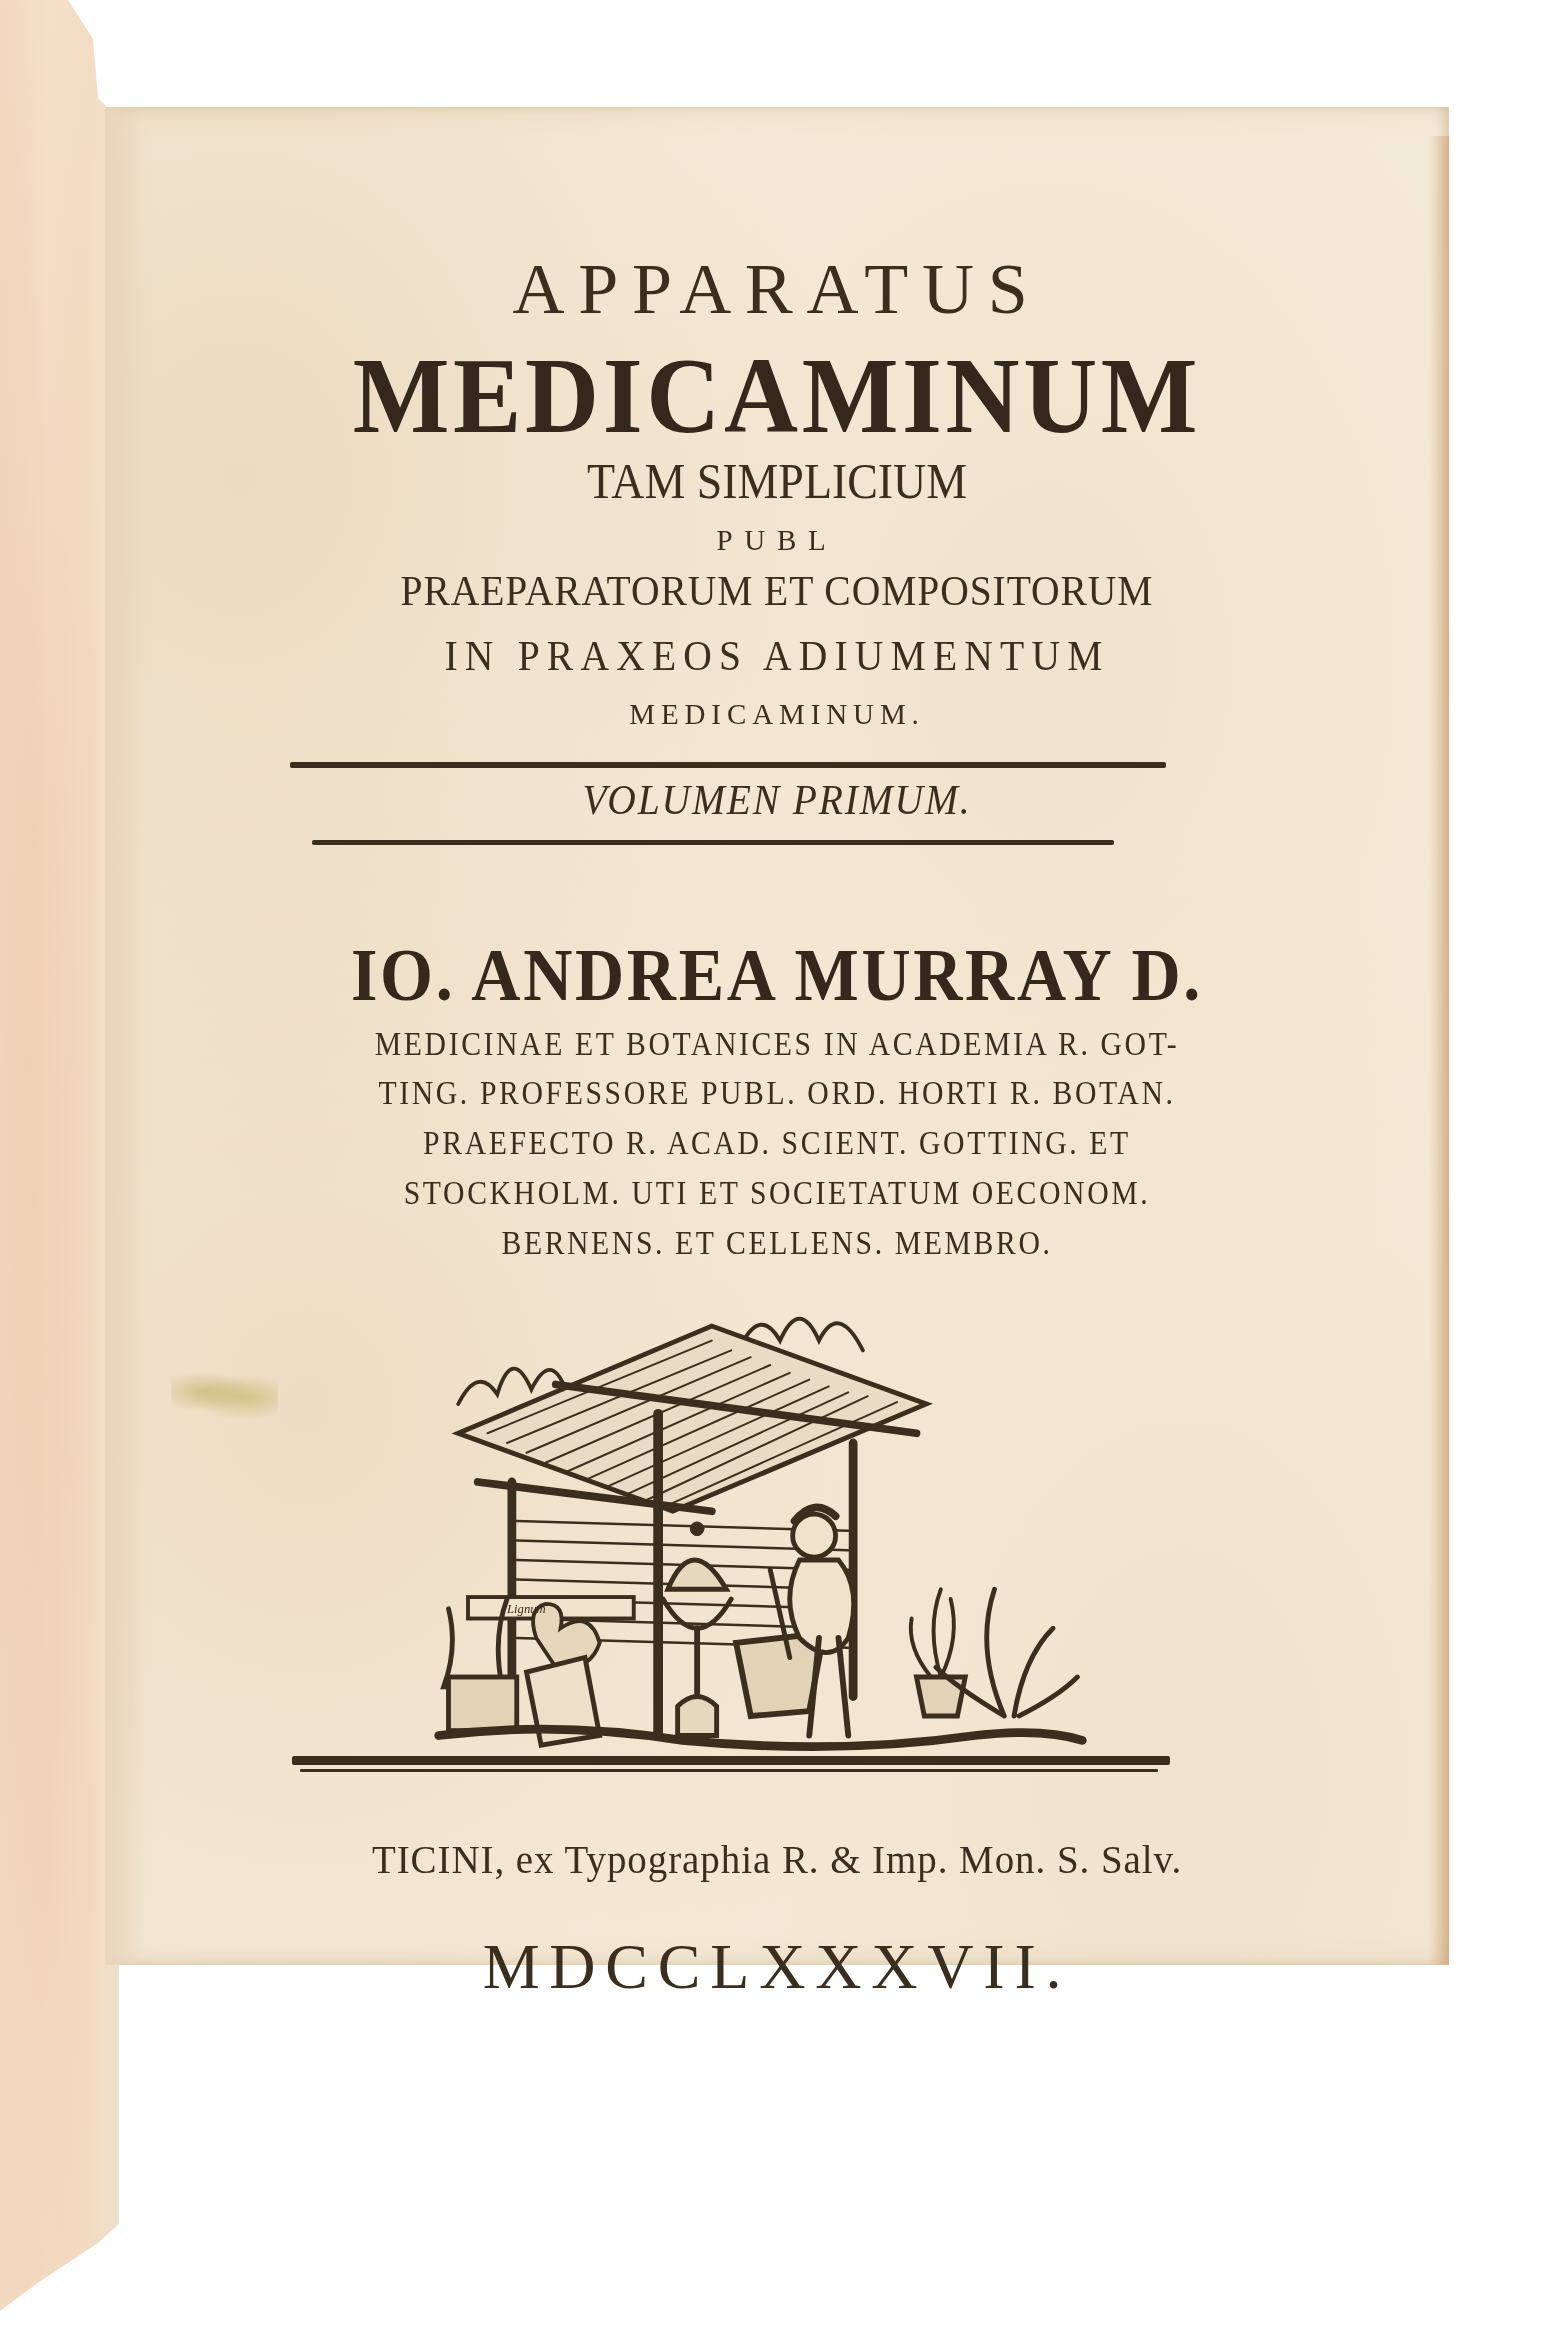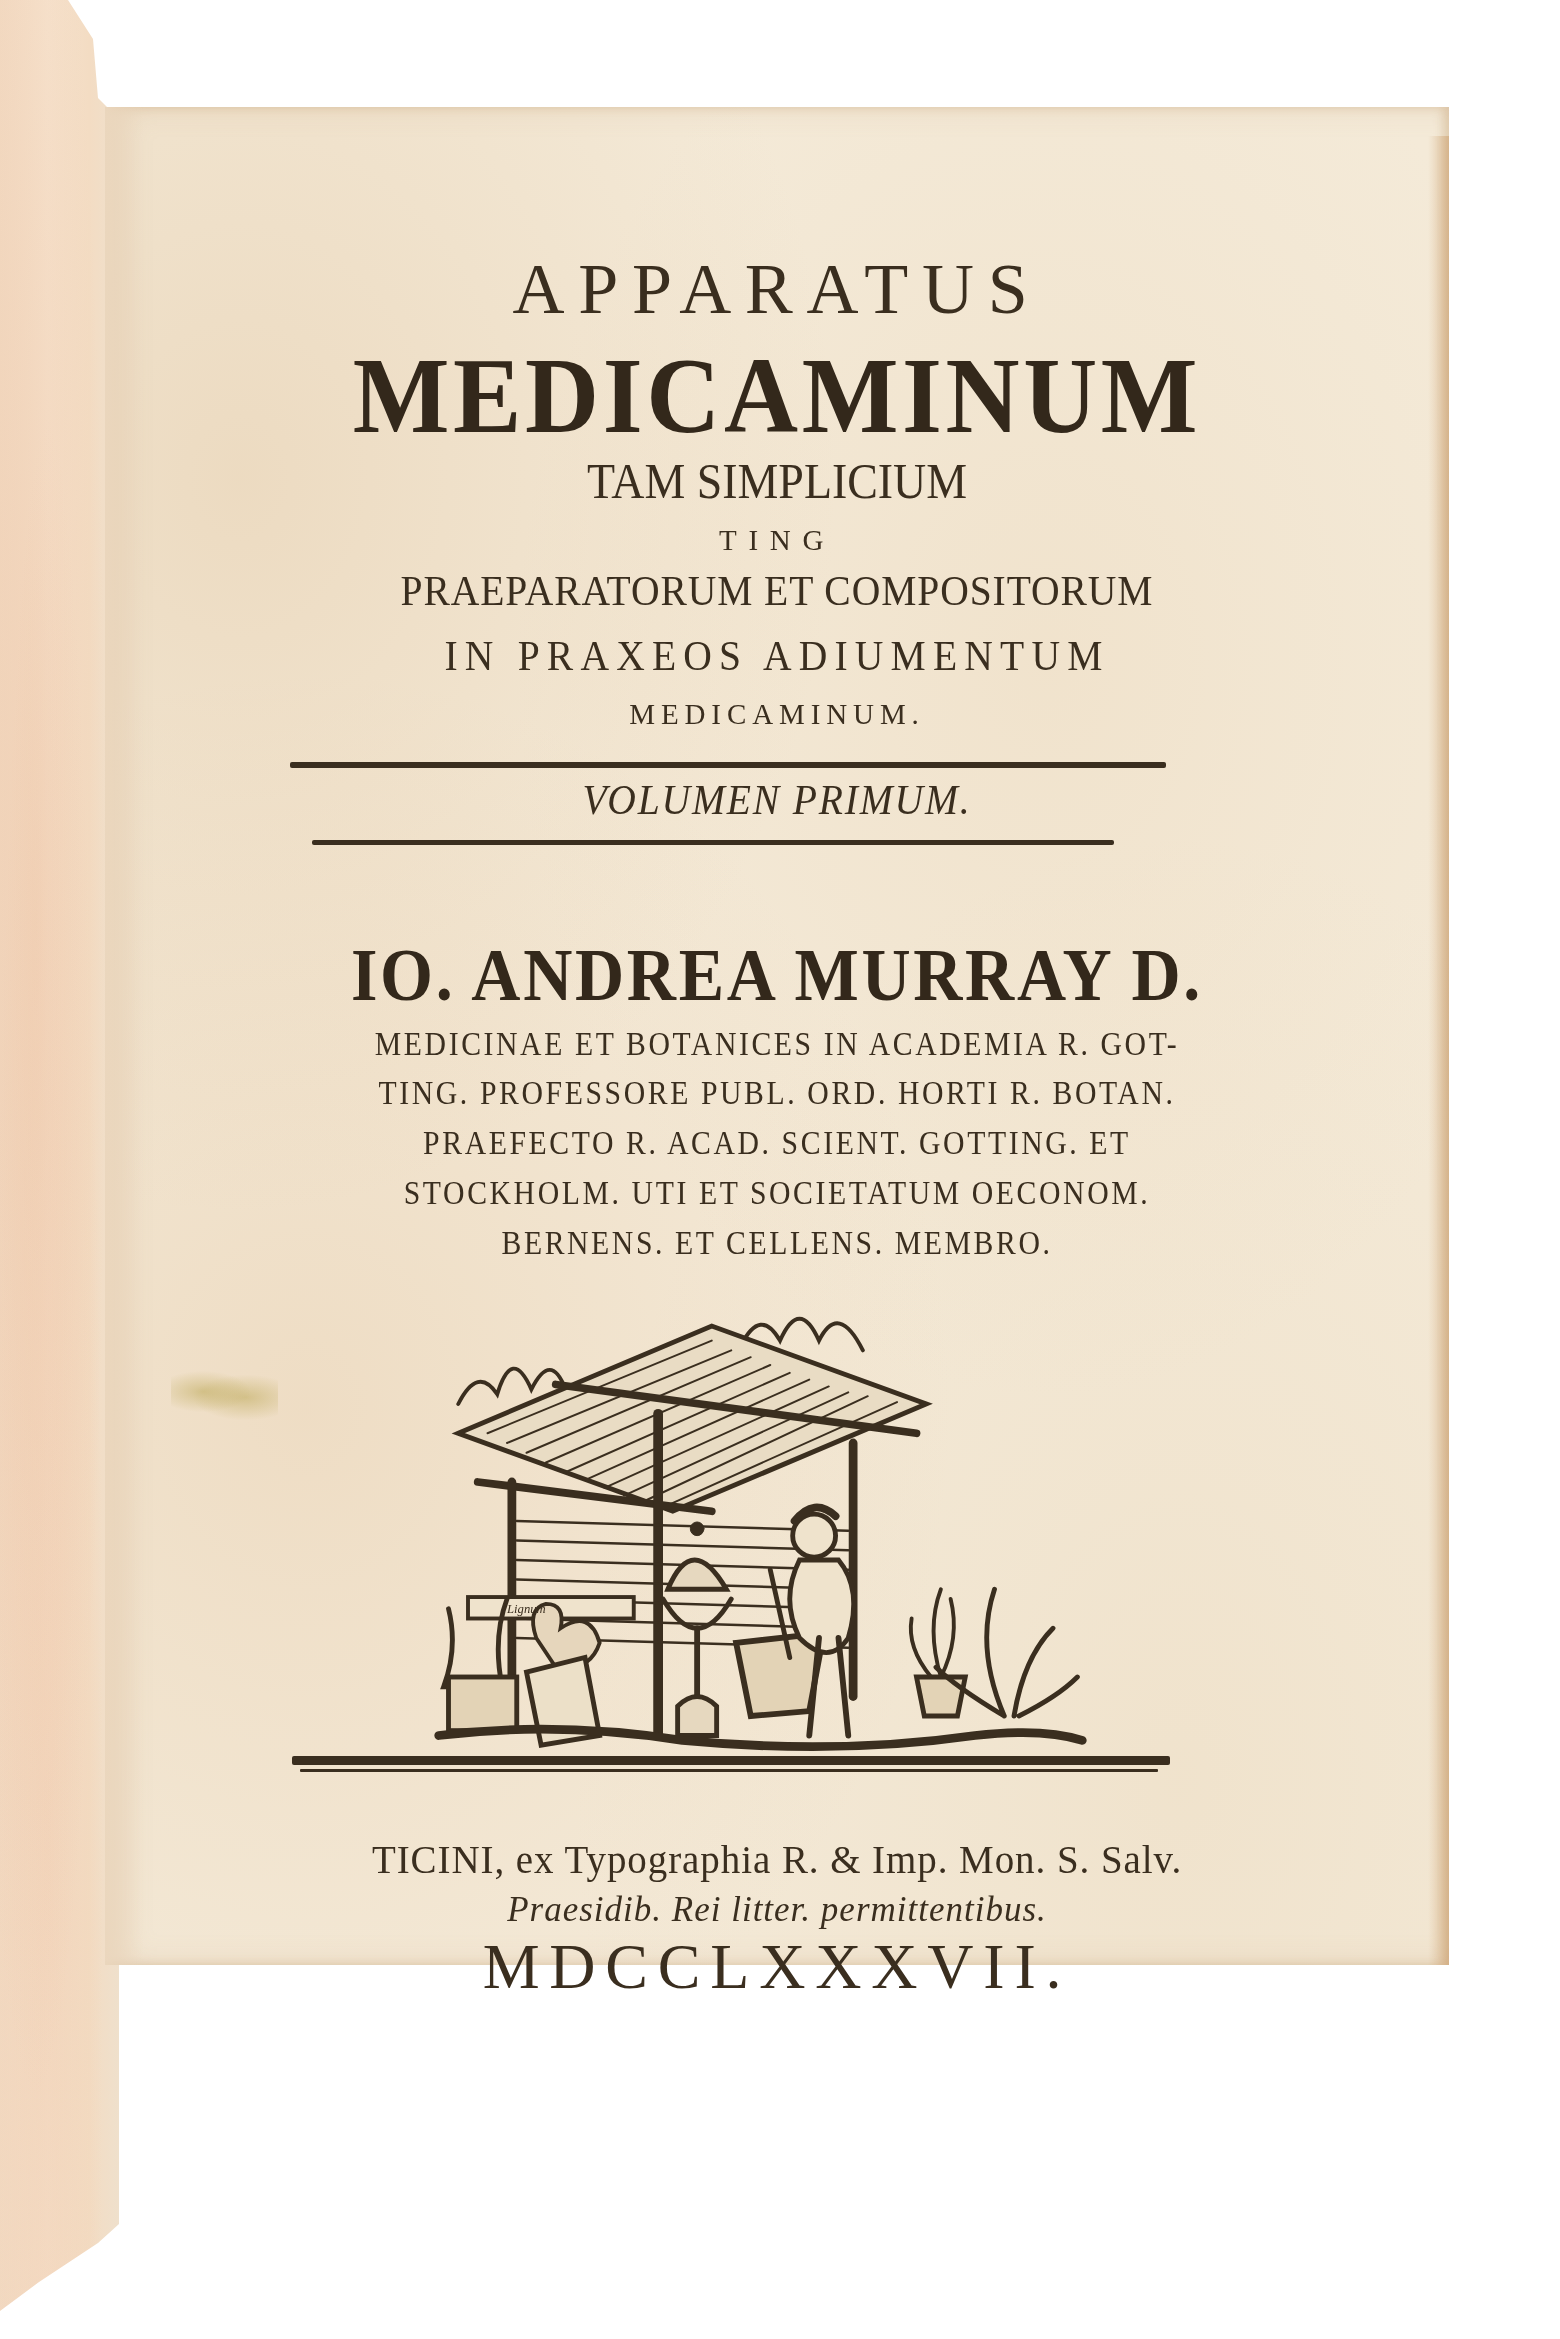--- a/index.html
+++ b/index.html
@@ -84,21 +84,21 @@
 <div class="verso-shade"></div>
 
 <div class="page">
   <div class="gutter"></div>
   <div class="page-edge"></div>
   <div class="stain"></div>
 
   <div class="line l-apparatus">APPARATUS</div>
   <div class="line l-medic">MEDICAMINUM</div>
   <div class="line l-tam">TAM SIMPLICIUM</div>
-  <div class="line l-quam">TING</div>
+  <div class="line l-quam">PUBL</div>
   <div class="line l-praep">PRAEPARATORUM ET COMPOSITORUM</div>
   <div class="line l-in">IN PRAXEOS ADIUMENTUM</div>
   <div class="line l-consid">MEDICAMINUM.</div>
 
   <div class="rule rule-1"></div>
   <div class="line l-volumen">VOLUMEN PRIMUM.</div>
   <div class="rule rule-2"></div>
 
   <div class="line l-andrea">IO. ANDREA MURRAY D.</div>
 
@@ -175,16 +175,15 @@
 
       <path d="M20 460 q120 -15 250 5 q160 15 300 -5 q70 -8 110 5" stroke-width="9"></path>
     </g>
     <text x="90" y="334" font-family="Liberation Serif, serif" font-style="italic" font-size="13" fill="#3a2e1f">Lignum</text>
   </svg>
 
   <div class="rule rule-3a"></div>
   <div class="rule rule-3b"></div>
 
   <div class="line l-imprint">TICINI, ex Typographia R. &amp; Imp. Mon. S. Salv.</div>
-  <div class="line l-praes">Praesidib. Rei litter. permittentibus.</div>
   <div class="line l-date">MDCCLXXXVII.</div>
 </div>
 
 
 </body></html>

